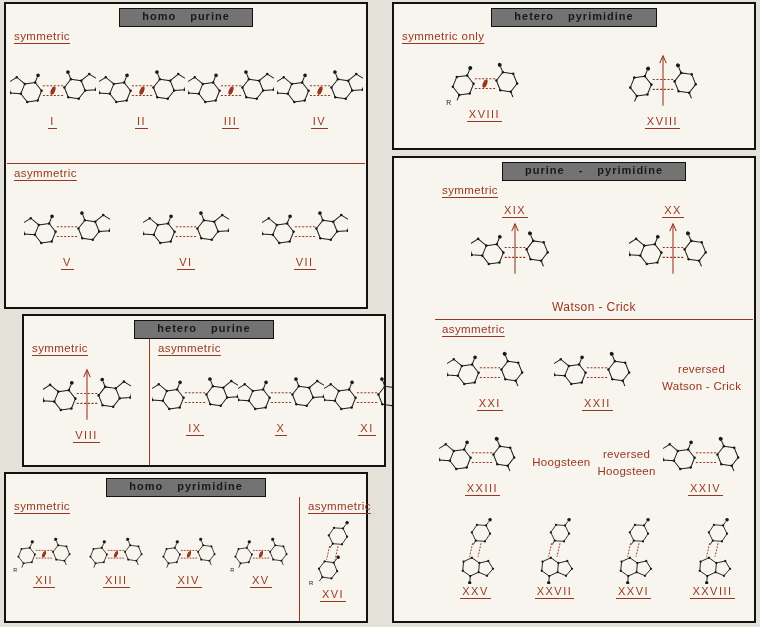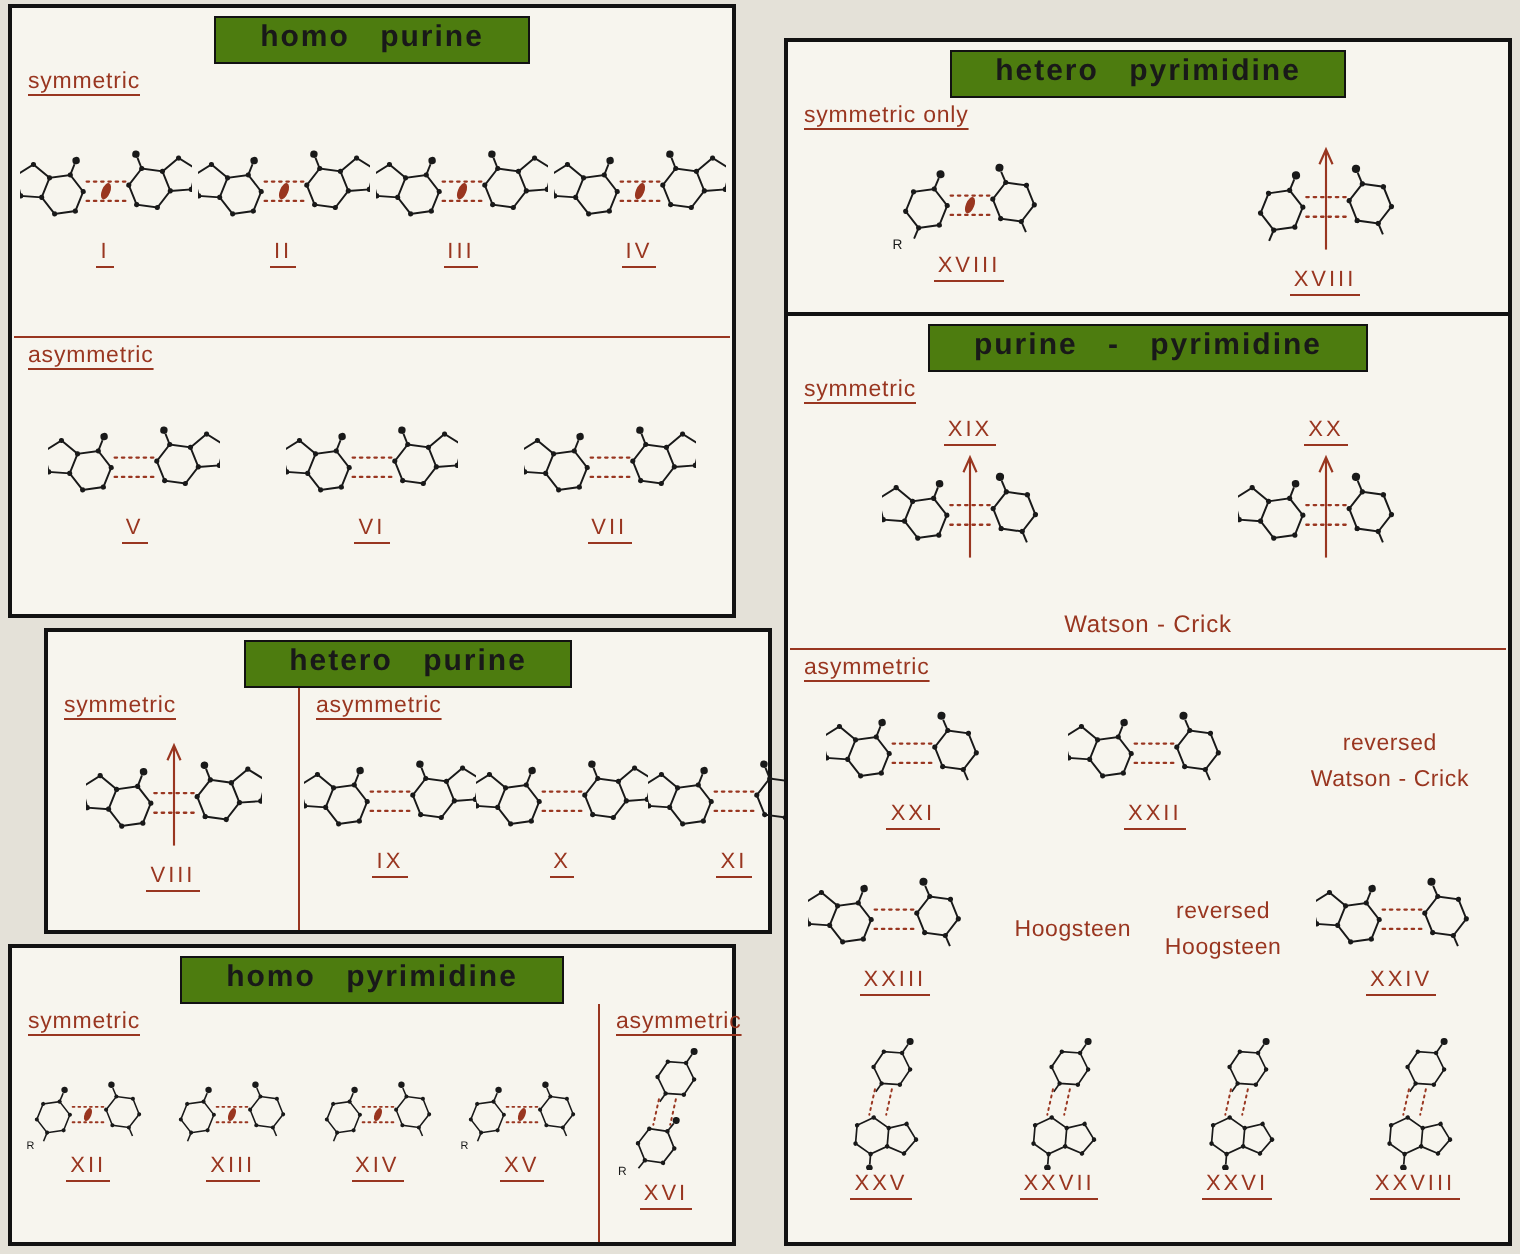--- a/index.html
+++ b/index.html
@@ -16,27 +16,27 @@
     background:#f7f5ee;
     border:2.2px solid #121212;
     display:flex;
     flex-direction:column;
   }
   .panel-title{
     align-self:center;
     margin-top:4px;
     border:1.6px solid #121212;
     padding:1px 22px 2px;
-    font-size:15px;
+    font-size:11px;
     font-weight:700;
     letter-spacing:1px;
     word-spacing:10px;
     color:var(--ink);
     line-height:1.25;
-    background:#4d7c0f;
+    background:#737373;
     white-space:nowrap;
   }
   .section{ position:relative; display:flex; flex-direction:column;justify-content:center; }
   .grow{ flex:1; min-height:0; min-width:0; }
   .sec-label{
     position:absolute; top:3px; left:8px;
     font-size:11.5px; color:var(--accent);
     text-decoration:underline; text-underline-offset:2.5px;
     letter-spacing:.4px; z-index:2; white-space:nowrap;
   }
@@ -678,21 +678,21 @@
                 <text x="-34" y="45" font-size="8.5" fill="var(--ink)">R</text>
               </svg>
               <span class="numeral">XVI</span>
             </div>
           </div>
         </div>
     </div>
   </div>
 </div>
 
-<div class="panel" id="p-het-pyr" style="left:392px; top:19px; width:364px; height:148px;">
+<div class="panel" id="p-het-pyr" style="left:392px; top:2px; width:364px; height:148px;">
   <div class="panel-title">hetero pyrimidine</div>
   <div class="section grow">
     <span class="sec-label">symmetric only</span>
     <div class="rows">
         <div class="row">
           <div class="structure">
             <svg class="h" viewBox="-53 -33 106 62" xmlns="http://www.w3.org/2000/svg">
               <g transform="translate(-27,2) rotate(-8)">
                 <path d="M13,0L6.5,11.3L-6.5,11.3L-13,0L-6.5,-11.3L6.5,-11.3Z" fill="none" stroke="var(--ink)" stroke-width="1.2"></path>
                 <circle cx="13" cy="0" r="1.6" fill="var(--ink)"></circle>
@@ -757,21 +757,21 @@
                 <path d="M-4,-26 L0,-35 L4,-26"></path>
               </g>
             </svg>
             <span class="numeral">XVIII</span>
           </div>
         </div>
       </div>
   </div>
 </div>
 
-<div class="panel" id="p-pur-pyr" style="left:392px; top:156px; width:364px; height:467px;">
+<div class="panel" id="p-pur-pyr" style="left:392px; top:156px; width:364px; height:467px;padding-left:40px;">
   <div class="panel-title">purine - pyrimidine</div>
   <div class="section" style="height:138px;">
     <span class="sec-label">symmetric</span>
     <div class="rows">
         <div class="row">
           <div class="structure ntop">
             <svg class="h tall" viewBox="-53 -42 106 78" xmlns="http://www.w3.org/2000/svg">
               <g transform="translate(-27,2) rotate(-8)">
                 <path d="M13,0L6.5,11.3L-6.5,11.3L-13,0L-6.5,-11.3L6.5,-11.3ZM-13,0L-25.7,-2.7L-27.1,-15.6L-15.2,-20.9L-6.5,-11.3" fill="none" stroke="var(--ink)" stroke-width="1.2"></path>
                 <circle cx="13" cy="0" r="1.6" fill="var(--ink)"></circle>

